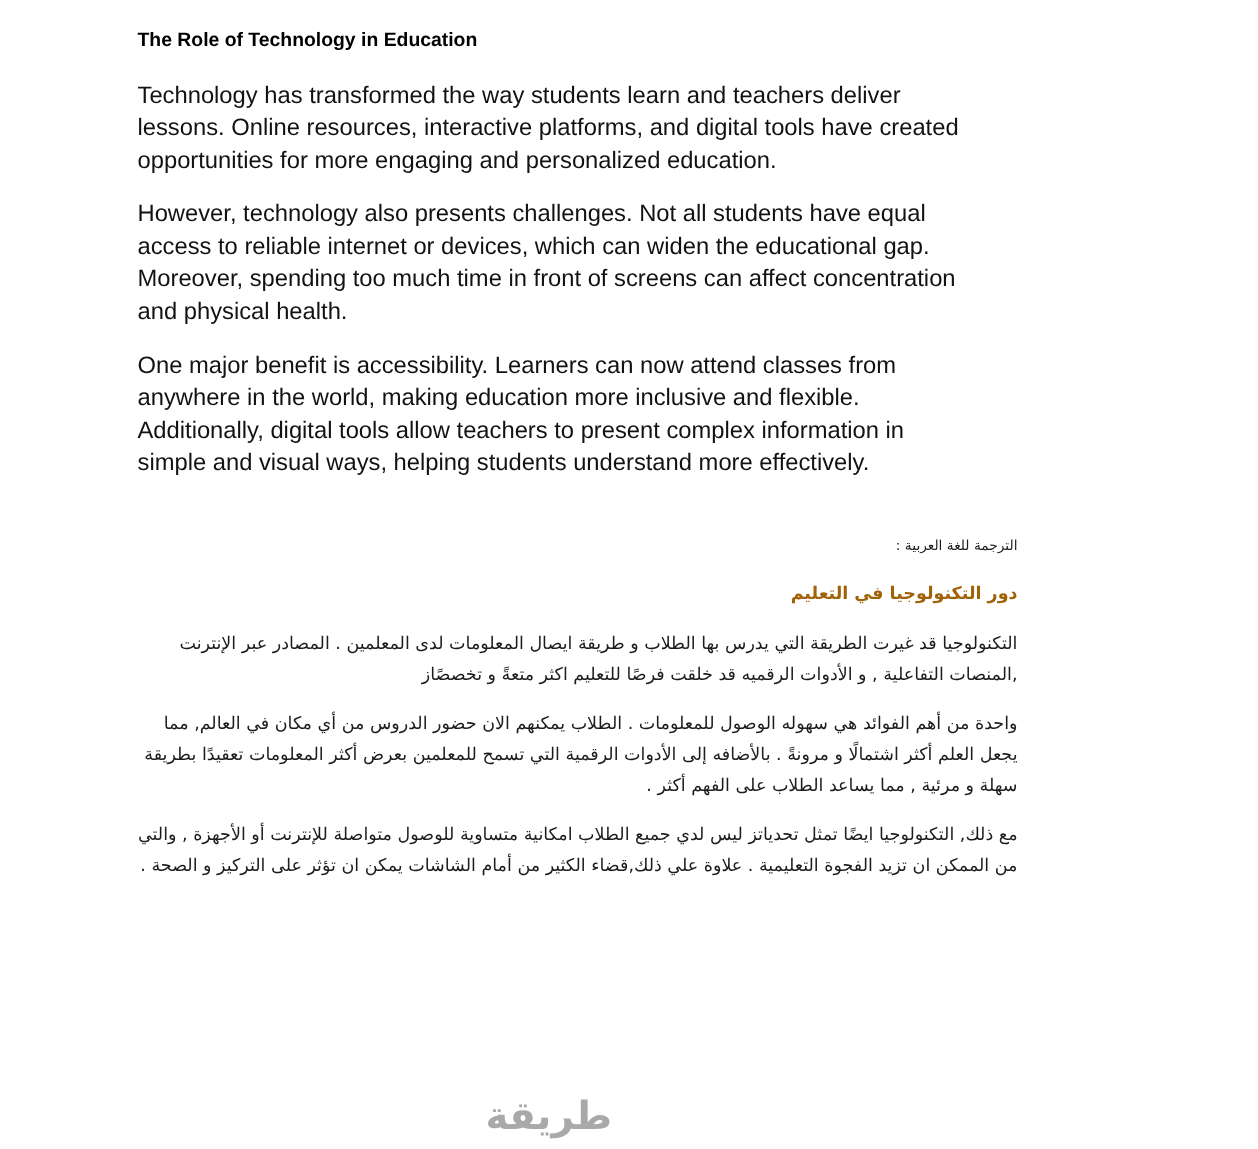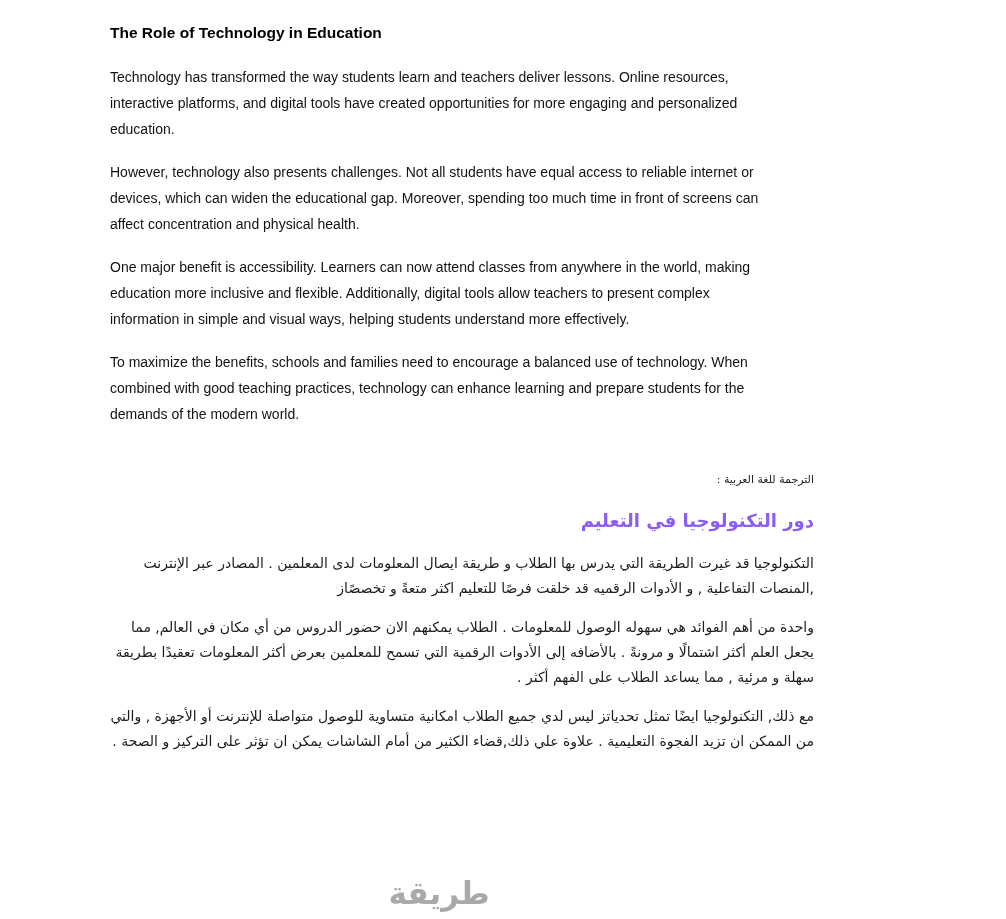--- a/index.html
+++ b/index.html
@@ -22,41 +22,41 @@
   }
   
   .en-section { padding-right: 42px; }
   .en-title {
     font-size: 15.5px;
     font-weight: 700;
     color: #000000;
     margin-bottom: 22px;
   }
   .en-p {
-    font-size: 14px;
+    font-size: 19px;
     line-height: 26px;
     color: #121212;
     margin-bottom: 17px;
   }
   
   .ar-section {
     direction: rtl;
     text-align: right;
     margin-top: 46px;
     font-family: "DejaVu Sans", sans-serif;
     color: #1c1c1c;
   }
   .ar-intro {
     font-size: 11px;
     margin-bottom: 24px;
   }
   .ar-title {
-    font-size: 18px;
+    font-size: 14px;
     font-weight: 700;
-    color: #8b5cf6;
+    color: #a16207;
     margin-bottom: 20px;
   }
   .ar-p {
     font-size: 14px;
     line-height: 25px;
     margin-bottom: 14px;
   }
   
   .watermark {
     position: absolute;
@@ -79,21 +79,20 @@
 </head>
 <body>
 
 <div class="page">
 
   <div class="en-section">
     <h1 class="en-title">The Role of Technology in Education</h1>
     <p class="en-p">Technology has transformed the way students learn and teachers deliver lessons. Online resources, interactive platforms, and digital tools have created opportunities for more engaging and personalized education.</p>
     <p class="en-p">However, technology also presents challenges. Not all students have equal access to reliable internet or devices, which can widen the educational gap. Moreover, spending too much time in front of screens can affect concentration and physical health.</p>
     <p class="en-p">One major benefit is accessibility. Learners can now attend classes from anywhere in the world, making education more inclusive and flexible. Additionally, digital tools allow teachers to present complex information in simple and visual ways, helping students understand more effectively.</p>
-    <p class="en-p">To maximize the benefits, schools and families need to encourage a balanced use of technology. When combined with good teaching practices, technology can enhance learning and prepare students for the demands of the modern world.</p>
   </div>
 
   <div class="ar-section" dir="rtl">
     <p class="ar-intro">الترجمة للغة العربية :</p>
     <h2 class="ar-title">دور التكنولوجيا في التعليم</h2>
     <p class="ar-p">التكنولوجيا قد غيرت الطريقة التي يدرس بها الطلاب و طريقة ايصال المعلومات لدى المعلمين . المصادر عبر الإنترنت ,المنصات التفاعلية , و الأدوات الرقميه قد خلقت فرصًا للتعليم اكثر متعةً و تخصصًاز</p>
     <p class="ar-p">واحدة من أهم الفوائد هي سهوله الوصول للمعلومات . الطلاب يمكنهم الان حضور الدروس من أي مكان في العالم, مما يجعل العلم أكثر اشتمالًا و مرونةً . بالأضافه إلى الأدوات الرقمية التي تسمح للمعلمين بعرض أكثر المعلومات تعقيدًا بطريقة سهلة و مرئية , مما يساعد الطلاب على الفهم أكثر .</p>
     <p class="ar-p">مع ذلك, التكنولوجيا ايضًا تمثل تحدياتز ليس لدي جميع الطلاب امكانية متساوية للوصول متواصلة للإنترنت أو الأجهزة , والتي من الممكن ان تزيد الفجوة التعليمية . علاوة علي ذلك,قضاء الكثير من أمام الشاشات يمكن ان تؤثر على التركيز و الصحة .</p>
   </div>
 

